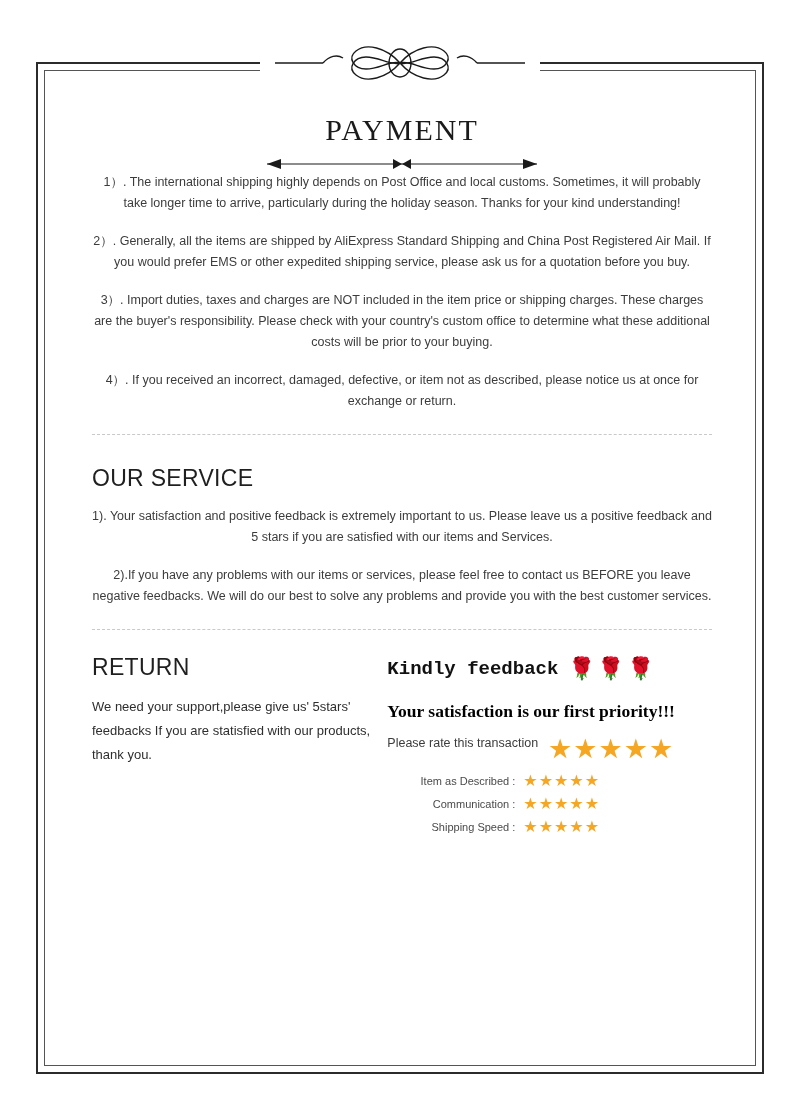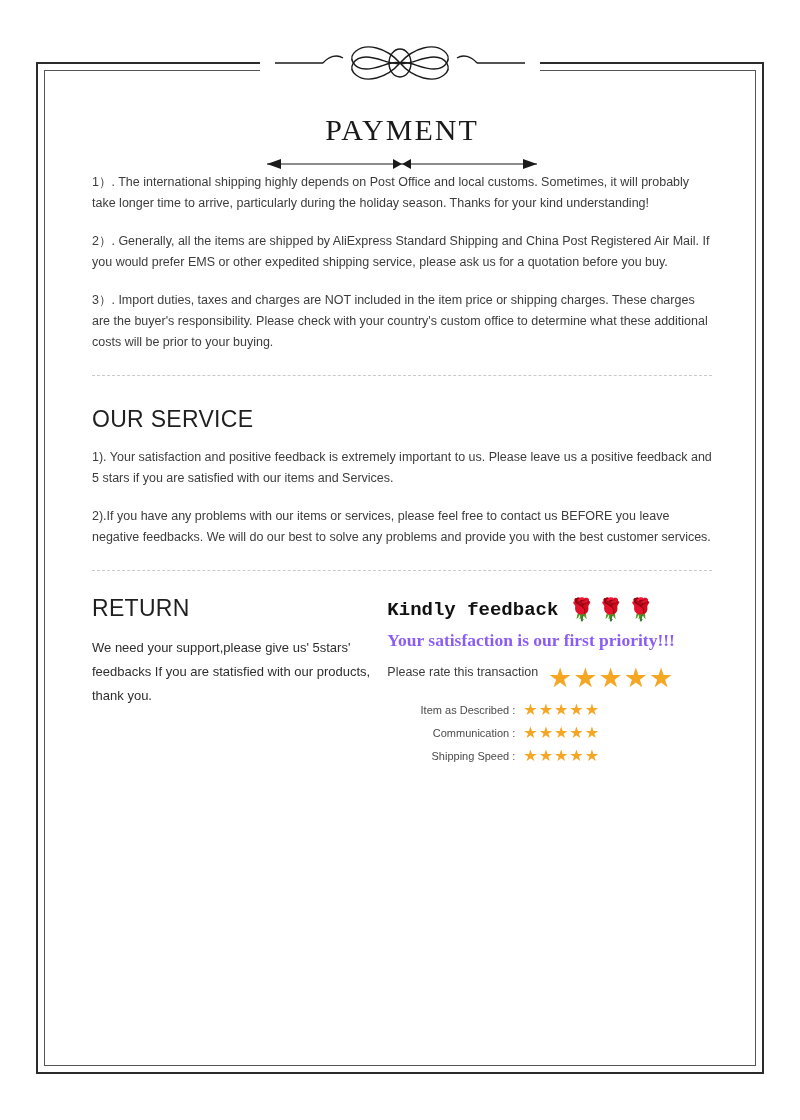--- a/index.html
+++ b/index.html
@@ -90,21 +90,21 @@
     color: #1f1f1f;
     margin: 30px 0 14px 0;
     letter-spacing: 0.3px;
   }
 
   p.para {
     font-size: 12.5px;
     line-height: 21px;
     color: #3c3c3c;
     margin: 0 0 17px 0;
-    text-align: left;
+    text-align: center;
   }
 
   .divider {
     border-top: 1px dashed #c9c9c9;
     margin: 22px 0 10px 0;
     width: 100%;
   }
 
   
   .bottom {
@@ -148,22 +148,22 @@
     line-height: 1;
   }
   .rose {
     color: #e02020;
   }
 
   .satisfaction {
     font-family: "Liberation Serif", serif;
     font-weight: bold;
     font-size: 17.5px;
-    color: #8b5cf6;
-    margin-top: 9px;
+    color: #000000;
+    margin-top: 21px;
     white-space: nowrap;
   }
 
   .rate-row {
     display: flex;
     margin-top: 14px;
   }
   .rate-label {
     font-size: 12.5px;
     color: #3c3c3c;
@@ -234,20 +234,21 @@
           <polygon points="280,8 266,3 266,13" fill="#1a1a1a"></polygon>
           <polygon points="145,8 136,3 136,13" fill="#1a1a1a"></polygon>
           <polygon points="145,8 154,3 154,13" fill="#1a1a1a"></polygon>
         </svg>
       </div>
     </div>
 
     <p class="para">1）. The international shipping highly depends on Post Office and local customs. Sometimes, it will probably take longer time to arrive, particularly during the holiday season. Thanks for your kind understanding!</p>
     <p class="para">2）. Generally, all the items are shipped by AliExpress Standard Shipping and China Post Registered Air Mail. If you would prefer EMS or other expedited shipping service, please ask us for a quotation before you buy.</p>
     <p class="para">3）. Import duties, taxes and charges are NOT included in the item price or shipping charges. These charges are the buyer's responsibility. Please check with your country's custom office to determine what these additional costs will be prior to your buying.</p>
+    <p class="para">4）. If you received an incorrect, damaged, defective, or item not as described, please notice us at once for exchange or return.</p>
 
     <div class="divider"></div>
 
     <h2 class="section-title">OUR SERVICE</h2>
     <p class="para">1). Your satisfaction and positive feedback is extremely important to us. Please leave us a positive feedback and 5 stars if you are satisfied with our items and Services.</p>
     <p class="para">2).If you have any problems with our items or services, please feel free to contact us BEFORE you leave negative feedbacks. We will do our best to solve any problems and provide you with the best customer services.</p>
 
     <div class="divider"></div>
 
     <div class="bottom">

